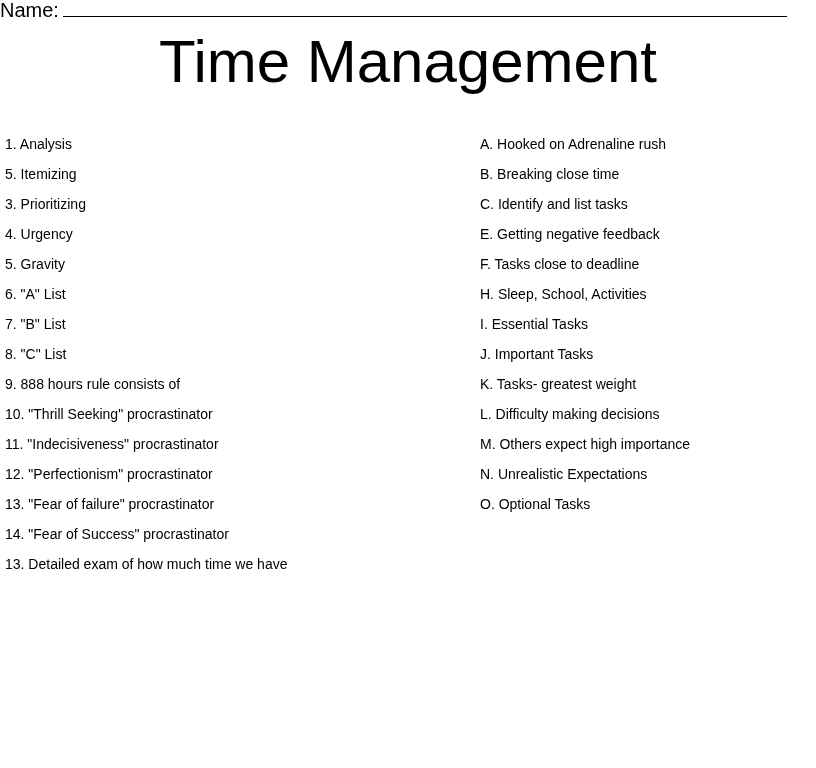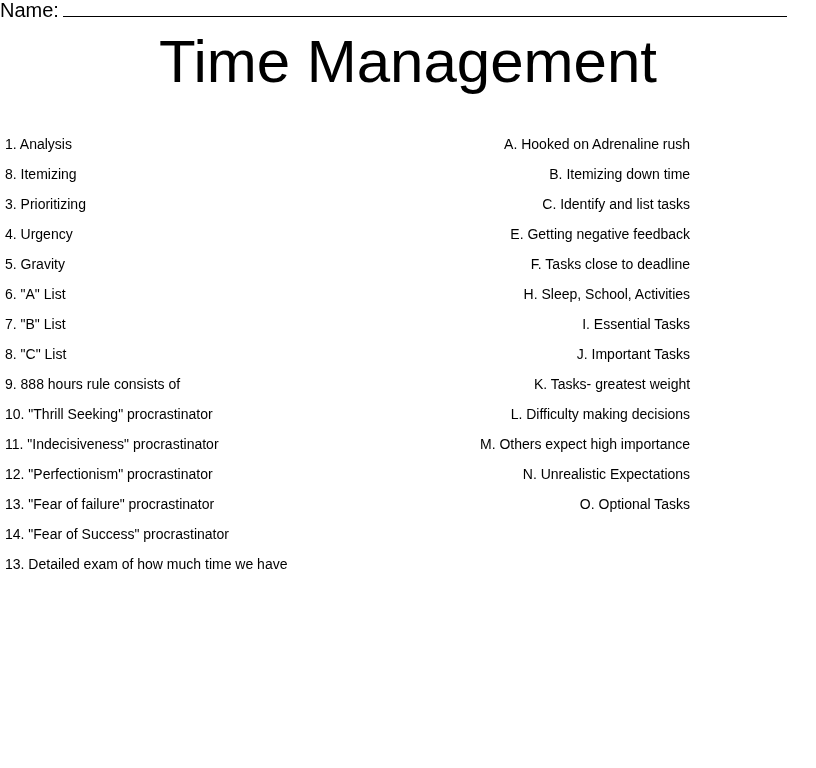--- a/index.html
+++ b/index.html
@@ -44,58 +44,58 @@
       margin: 0;
     }
     .col {
       position: absolute;
       top: 131px;
       margin: 4px;
       padding: 0;
       list-style: none;
     }
     .col-left { left: 1px; }
-    .col-right { left: 476px; text-align: right; }
+    .col-right { left: 476px; }
     .col li {
       height: 30px;
       font-size: 14px;
       line-height: 18px;
       white-space: nowrap;
     }
   </style>
 </head>
 <body>
 
 <div class="name-line">
   <span class="name-label">Name:</span><span class="name-blank"></span>
 </div>
 
 <h1 class="title">Time Management</h1>
 
 <ul class="col col-left">
   <li>1. Analysis</li>
-  <li>8. Itemizing</li>
+  <li>5. Itemizing</li>
   <li>3. Prioritizing</li>
   <li>4. Urgency</li>
   <li>5. Gravity</li>
   <li>6. "A" List</li>
   <li>7. "B" List</li>
   <li>8. "C" List</li>
   <li>9. 888 hours rule consists of</li>
   <li>10. "Thrill Seeking" procrastinator</li>
   <li>11. "Indecisiveness" procrastinator</li>
   <li>12. "Perfectionism" procrastinator</li>
   <li>13. "Fear of failure" procrastinator</li>
   <li>14. "Fear of Success" procrastinator</li>
   <li>13. Detailed exam of how much time we have</li>
 </ul>
 
 <ul class="col col-right">
   <li>A. Hooked on Adrenaline rush</li>
-  <li>B. Itemizing down time</li>
+  <li>B. Breaking close time</li>
   <li>C. Identify and list tasks</li>
   <li>E. Getting negative feedback</li>
   <li>F. Tasks close to deadline</li>
   <li>H. Sleep, School, Activities</li>
   <li>I. Essential Tasks</li>
   <li>J. Important Tasks</li>
   <li>K. Tasks- greatest weight</li>
   <li>L. Difficulty making decisions</li>
   <li>M. Others expect high importance</li>
   <li>N. Unrealistic Expectations</li>

